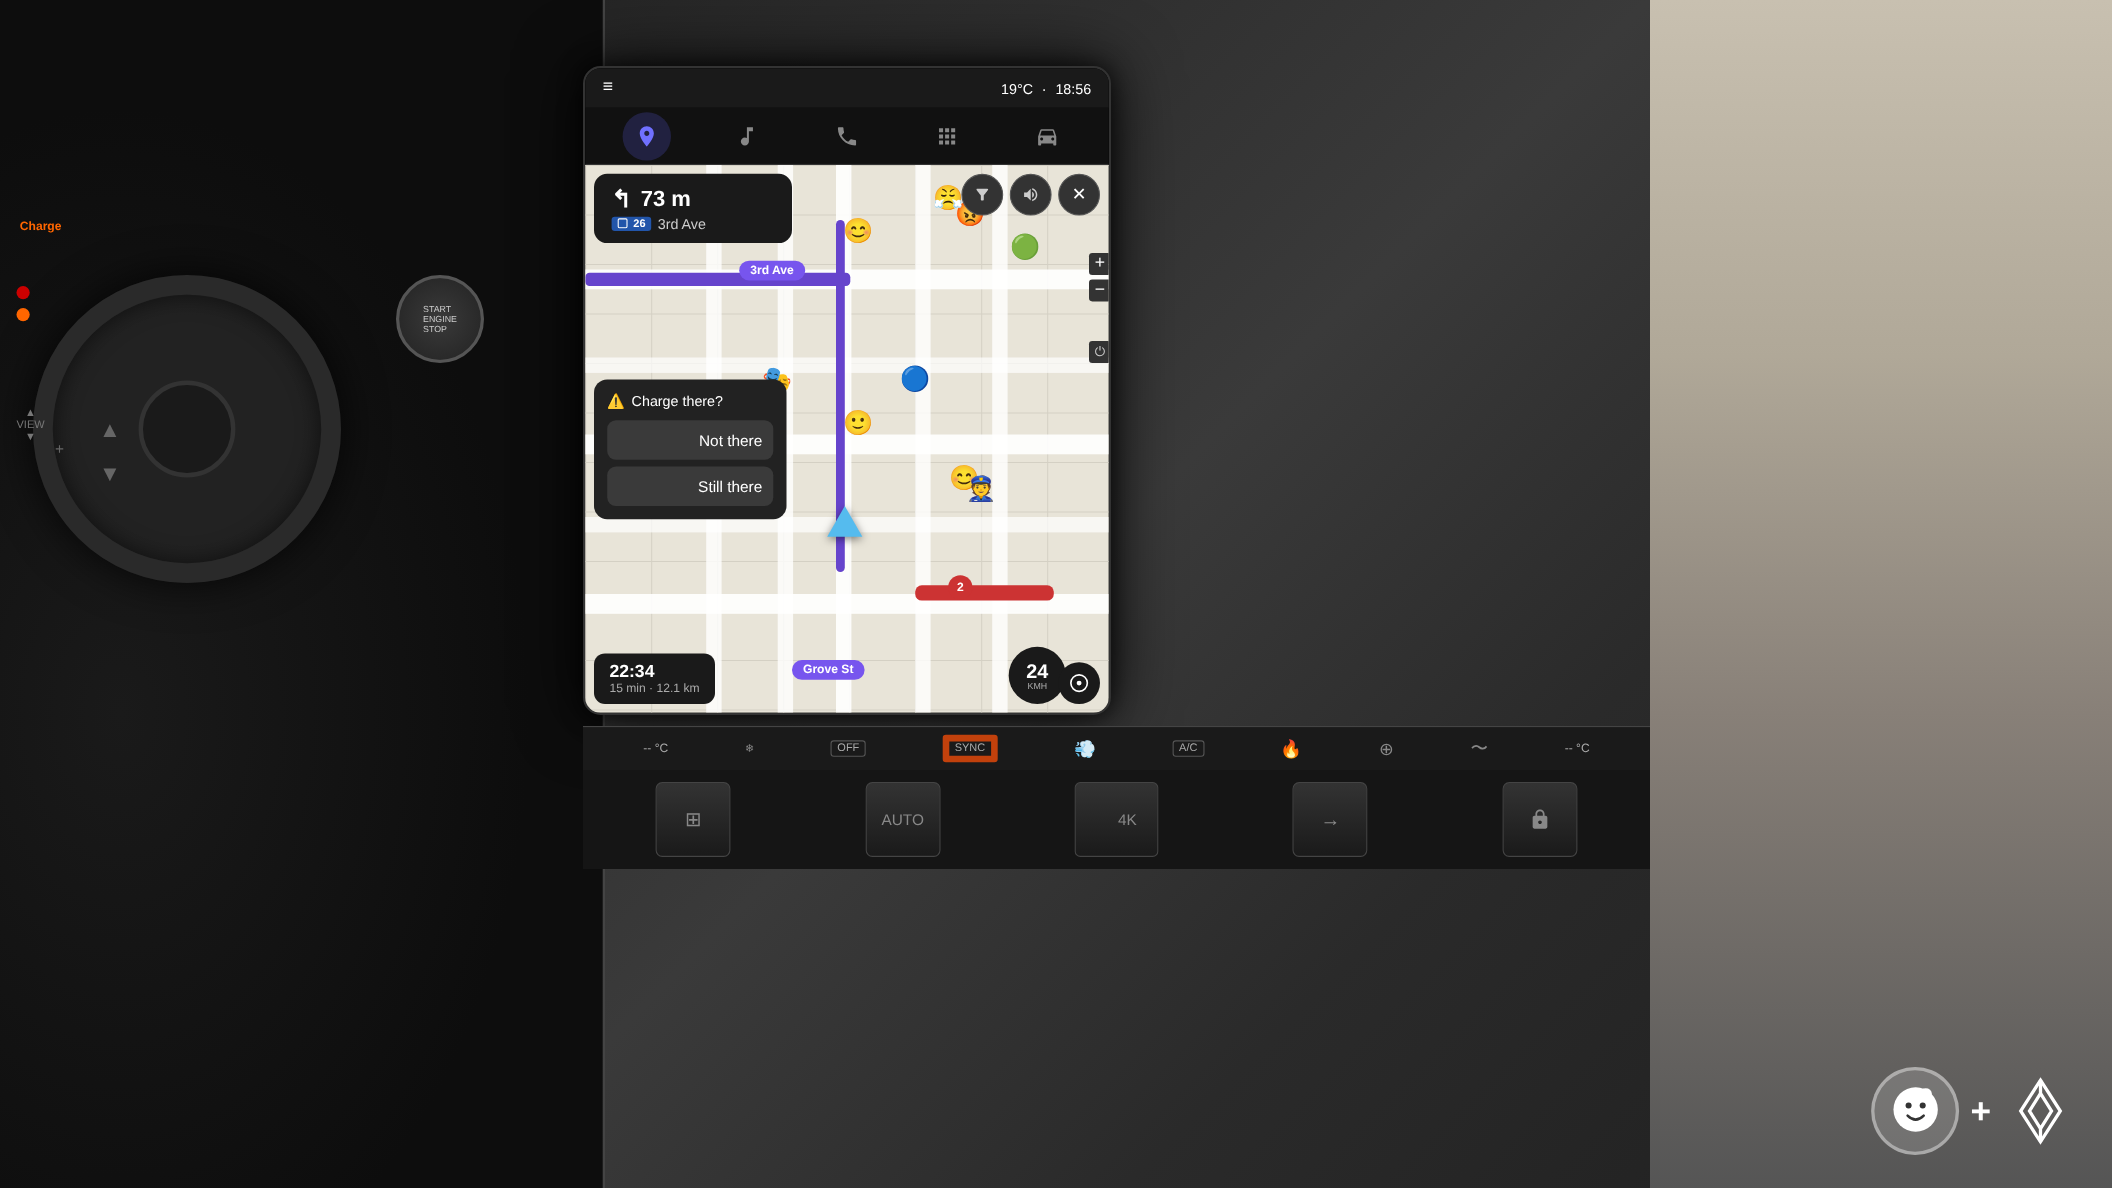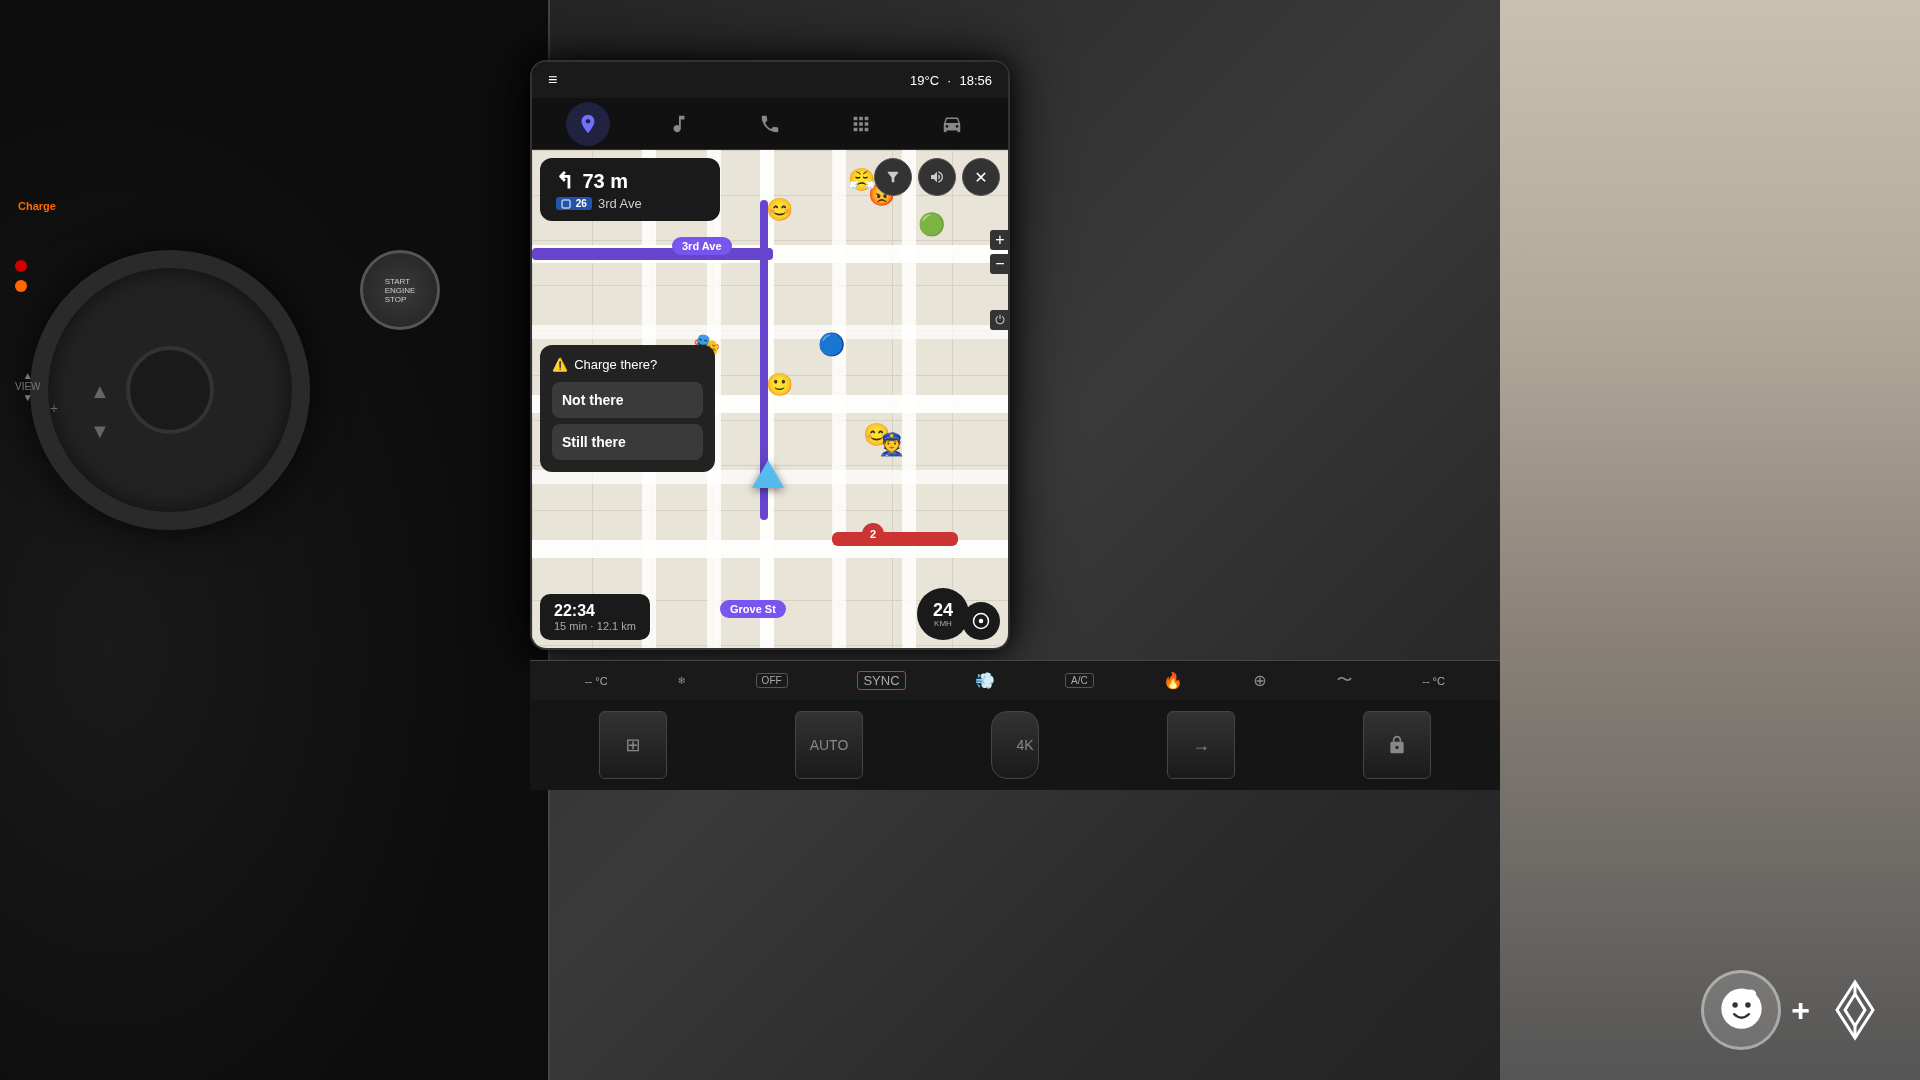--- a/index.html
+++ b/index.html
@@ -268,24 +268,24 @@
 
     .popup-btn {
       display: block;
       width: 100%;
       background: #3a3a3a;
       color: #fff;
       border: none;
       border-radius: 8px;
       padding: 10px;
       font-size: 14px;
-      font-weight: 700;
+      font-weight: 400;
       cursor: pointer;
       margin-bottom: 6px;
-      text-align: left;
+      text-align: right;
     }
     .popup-btn:last-child {
       margin-bottom: 0;
     }
 
     
     .eta-bar {
       position: absolute;
       bottom: 8px;
       left: 8px;
@@ -658,33 +658,33 @@
     </div>
     <div style="position:absolute;right:-2px;top:160px;width:20px;height:20px;background:#333;color:#ccc;display:flex;align-items:center;justify-content:center;font-size:12px;cursor:pointer;border-radius:3px;">⏻</div>
 
   </div>
 </div>
 
 <div style="position:absolute;left:530px;top:660px;right:420px;height:40px;background:#1a1a1a;display:flex;align-items:center;justify-content:space-around;padding:0 20px;border-top:1px solid #444;">
   <span style="color:#aaa;font-size:11px;">-- °C</span>
   <span style="color:#888;font-size:10px;">❄</span>
   <span style="color:#aaa;font-size:10px;border:1px solid #555;padding:1px 5px;border-radius:3px;">OFF</span>
-  <span style="color:#aaa;font-size:13px;border:1px solid #c2410c;padding:1px 5px;border-radius:3px;">SYNC</span>
+  <span style="color:#aaa;font-size:10px;border:6px solid #c2410c;padding:1px 5px;border-radius:3px;">SYNC</span>
   <span style="color:#888;font-size:16px;">💨</span>
   <span style="color:#aaa;font-size:10px;border:1px solid #555;padding:1px 5px;border-radius:3px;">A/C</span>
   <span style="color:#888;font-size:16px;">🔥</span>
   <span style="color:#888;font-size:16px;">⊕</span>
   <span style="color:#888;font-size:16px;">〜</span>
   <span style="color:#aaa;font-size:11px;">-- °C</span>
 </div>
 
 <div style="position:absolute;left:530px;top:700px;right:420px;height:90px;background:#151515;display:flex;align-items:center;justify-content:space-around;padding:5px;">
   <div style="width:68px;height:68px;background:linear-gradient(180deg,#333,#1a1a1a);border-radius:6px;border:1px solid #444;display:flex;align-items:center;justify-content:center;color:#888;font-size:18px;cursor:pointer;">⊞</div>
   <div style="width:68px;height:68px;background:linear-gradient(180deg,#333,#1a1a1a);border-radius:6px;border:1px solid #444;display:flex;align-items:center;justify-content:center;color:#888;font-size:14px;cursor:pointer;">AUTO</div>
-  <div style="width:48px;height:68px;background:linear-gradient(180deg,#333,#1a1a1a);border-radius:16px;border:1px solid #444;display:flex;align-items:center;justify-content:center;color:#888;font-size:14px;cursor:pointer;padding-left:20px;">4K</div>
+  <div style="width:76px;height:68px;background:linear-gradient(180deg,#333,#1a1a1a);border-radius:5px;border:1px solid #444;display:flex;align-items:center;justify-content:center;color:#888;font-size:14px;cursor:pointer;padding-left:20px;">4K</div>
   <div style="width:68px;height:68px;background:linear-gradient(180deg,#333,#1a1a1a);border-radius:6px;border:1px solid #444;display:flex;align-items:center;justify-content:center;color:#888;font-size:18px;cursor:pointer;">→</div>
   <div style="width:68px;height:68px;background:linear-gradient(180deg,#333,#1a1a1a);border-radius:6px;border:1px solid #444;display:flex;align-items:center;justify-content:center;cursor:pointer;">
     <svg width="20" height="20" viewBox="0 0 24 24" fill="#888">
         <path d="M18 8h-1V6c0-2.76-2.24-5-5-5S7 3.24 7 6v2H6c-1.1 0-2 .9-2 2v10c0 1.1.9 2 2 2h12c1.1 0 2-.9 2-2V10c0-1.1-.9-2-2-2zm-6 9c-1.1 0-2-.9-2-2s.9-2 2-2 2 .9 2 2-.9 2-2 2zm3.1-9H8.9V6c0-1.71 1.39-3.1 3.1-3.1 1.71 0 3.1 1.39 3.1 3.1v2z"></path>
       </svg>
   </div>
 </div>
 
 <div class="brand-logos">
   <div class="waze-logo">

